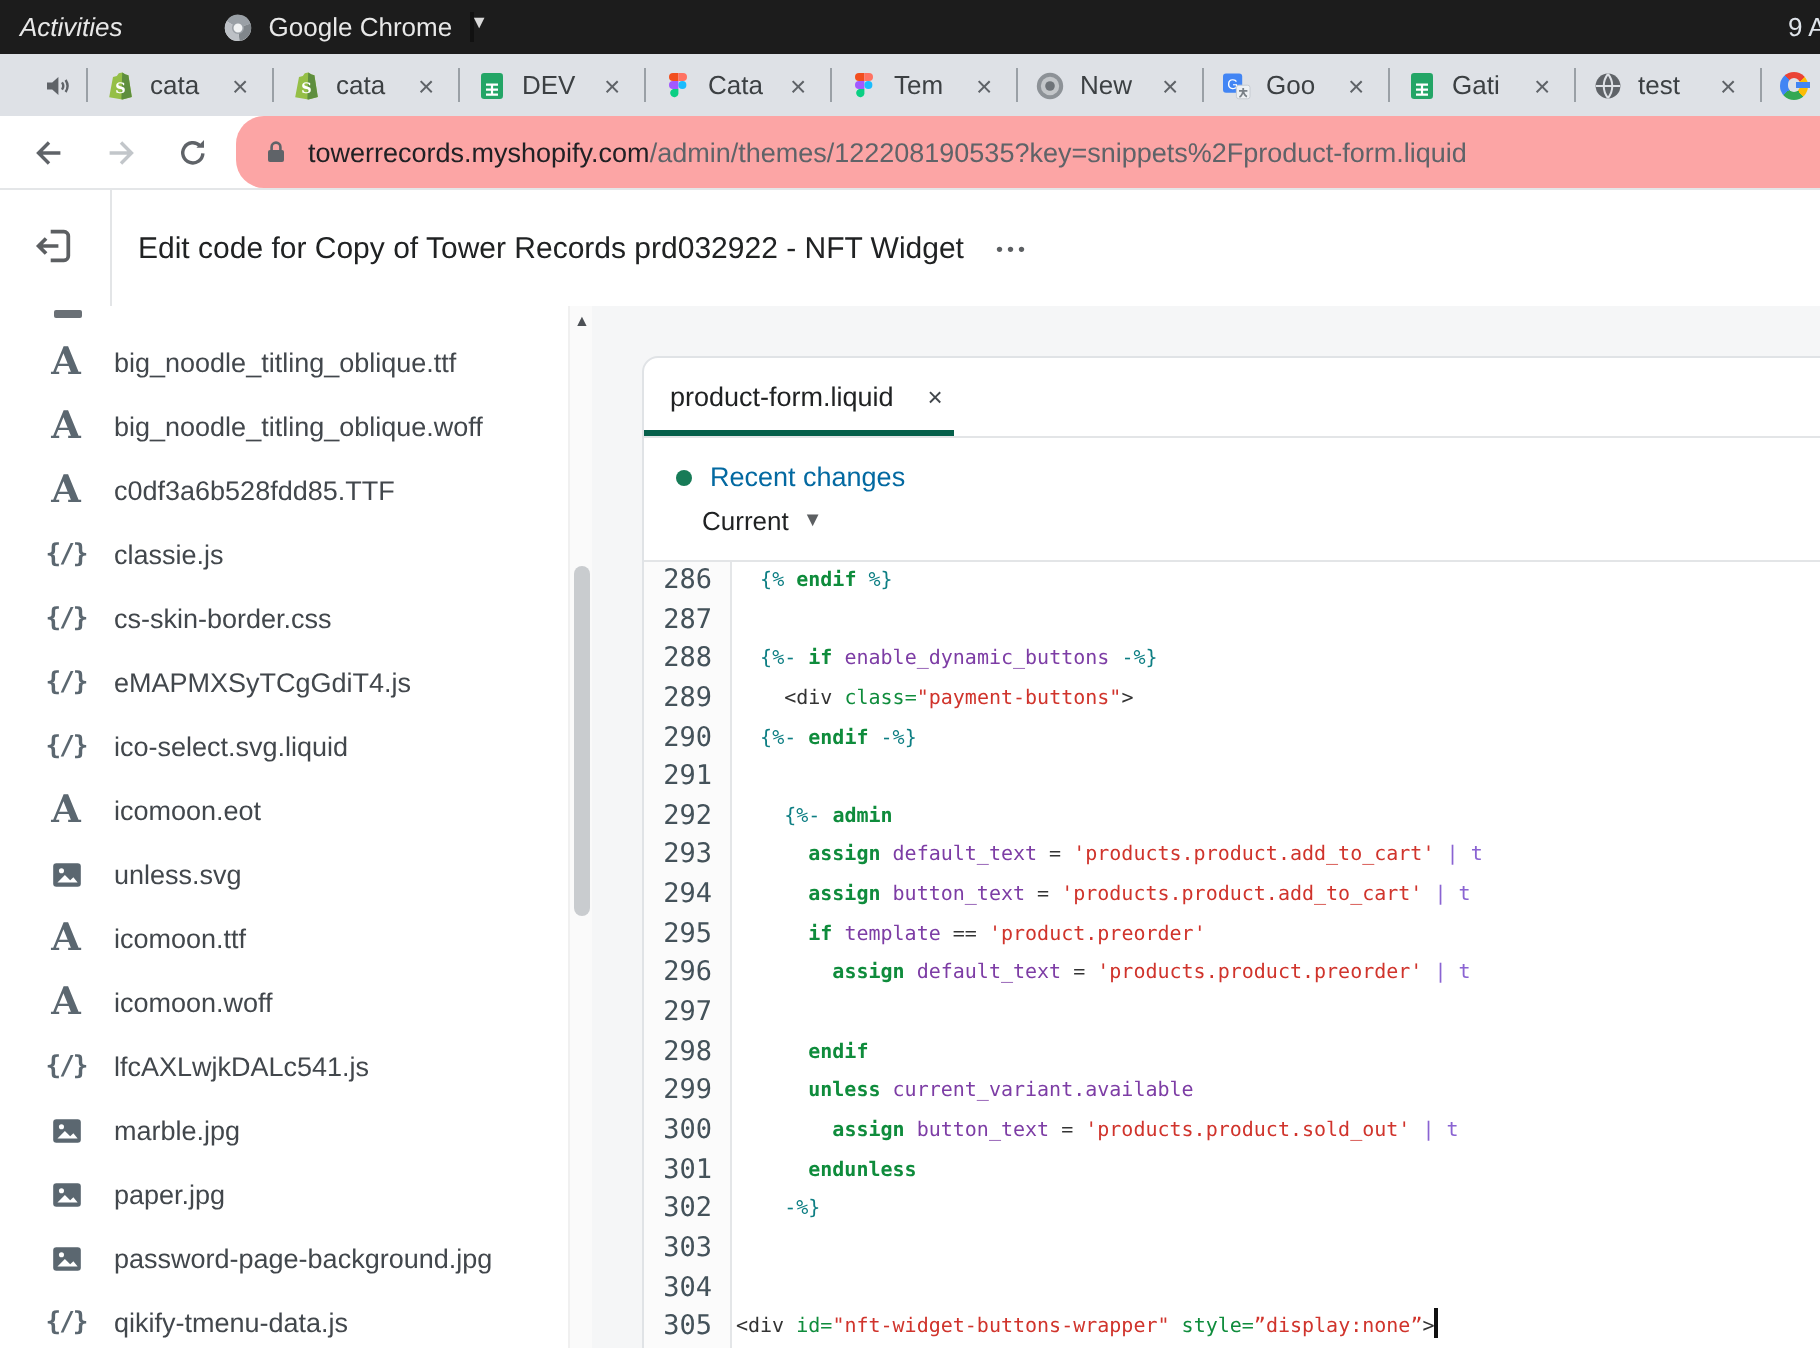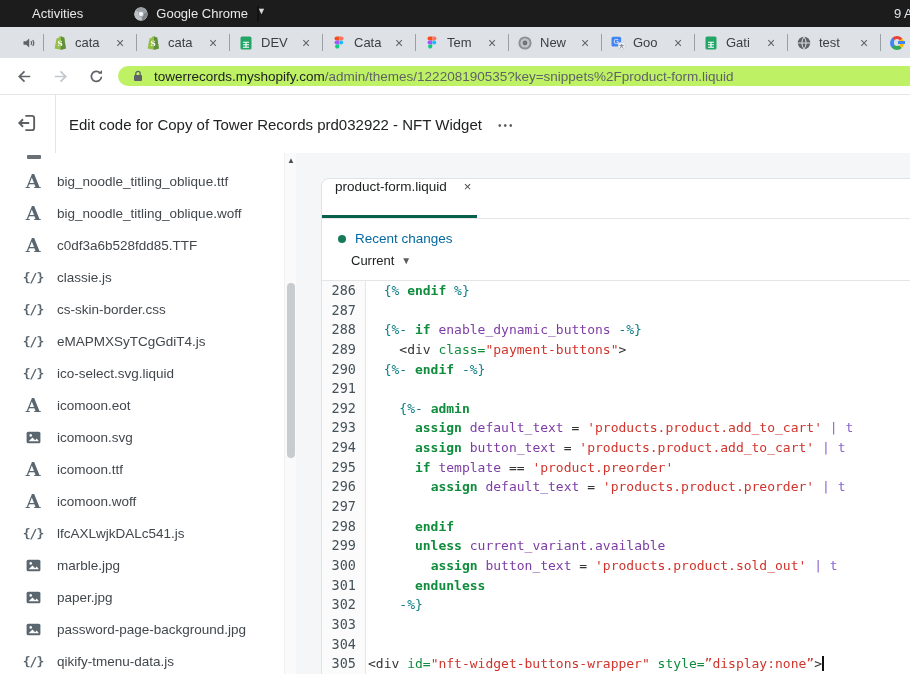--- a/index.html
+++ b/index.html
@@ -2,21 +2,21 @@
 <html style="--c-underline: #06604b; --c-dot: #177b57; --c-kw: #0f8c3c; --c-str: #d0342c; --c-del: #0d7e83; --c-var: #7d3da5; --c-fil: #8a63d2;"><head>
 <meta charset="utf-8">
 <style>
   html,body{margin:0;padding:0;width:910px;height:674px;overflow:hidden;
     font-family:"Liberation Sans",sans-serif;background:#fff;}
   *{box-sizing:border-box;}
 
   
   #system-bar{position:absolute;left:0;top:0;width:910px;height:27px;background:#1c1c1c;
     display:flex;align-items:center;color:#e8e8e8;font-size:13px;}
-  #activities{margin-left:32px;cursor:default;}
+  #activities{margin-left:10px;cursor:default;font-style:italic;}
   #app-menu{display:flex;align-items:center;gap:7px;margin-left:50px;}
   #app-menu .caret{font-size:9px;margin-left:2px;color:#d9d9d9;}
   #clock{margin-left:auto;margin-right:-6px;white-space:nowrap;overflow:hidden;width:22px;color:#dfe4ea;}
 
   
   #tab-strip{position:absolute;left:0;top:27px;width:910px;height:31px;background:#dee1e6;
     display:flex;align-items:center;overflow:hidden;}
   #audio-indicator{margin-left:21px;width:16px;height:16px;flex:0 0 auto;}
   .tab-sep{width:1px;height:17px;background:#9aa0a6;margin:0 6px;flex:0 0 auto;}
   .btab{display:flex;align-items:center;width:80px;flex:0 0 auto;gap:7px;padding:0 2px;height:28px;}
@@ -30,21 +30,21 @@
   .gg::after{content:"";position:absolute;inset:3.6px;background:#dee1e6;border-radius:50%;}
 
   
   #address-bar{position:absolute;left:0;top:58px;width:910px;height:37px;background:#fff;
     display:flex;align-items:center;border-bottom:1px solid #e4e6e8;}
   .nav-btn{width:26px;height:26px;display:flex;align-items:center;justify-content:center;flex:0 0 auto;}
   .nav-btn svg{width:19px;height:19px;}
   #back-btn{margin-left:11px;}
   #fwd-btn{margin-left:10px;}
   #reload-btn{margin-left:10px;}
-  #omnibox{margin-left:9px;height:20px;flex:1 1 auto;background:#bef264;border-radius:14px 0 0 14px;
+  #omnibox{margin-left:9px;height:36px;flex:1 1 auto;background:#fca5a5;border-radius:14px 0 0 14px;
     display:flex;align-items:center;padding-left:13px;overflow:hidden;}
   #omnibox svg{width:14px;height:14px;flex:0 0 auto;}
   #url{margin-left:9px;font-size:13.5px;white-space:nowrap;color:#5f6368;}
   #url .domain{color:#202124;}
 
   
   #page{position:absolute;left:0;top:95px;width:844px;height:579px;background:#fff;}
 
   #app-header{position:absolute;left:0;top:0;width:910px;height:58px;background:#fff;display:flex;align-items:center;}
   #exit-btn{width:24px;height:24px;margin-left:16px;flex:0 0 auto;}
@@ -67,38 +67,38 @@
   #sidebar-scrollbar{position:absolute;left:284px;top:58px;width:12px;height:521px;background:#fafafa;border-left:1px solid #f0f0f0;}
   #scroll-up{position:absolute;left:0;top:3px;width:12px;text-align:center;font-size:8px;color:#4d5156;}
   #scroll-thumb{position:absolute;left:2px;top:130px;width:8px;height:175px;background:#c9cccf;border-radius:4px;}
 
   
   #main-bg{position:absolute;left:296px;top:58px;width:614px;height:521px;background:#f5f6f7;}
   #editor-card{position:absolute;left:25px;top:25px;width:600px;height:520px;background:#fff;
     border:1px solid #e0e3e6;border-radius:8px 0 0 0;overflow:hidden;}
 
   #etab-bar{position:relative;height:40px;border-bottom:1px solid #e3e5e7;display:flex;align-items:center;}
-  #editor-tab{display:flex;gap:17px;padding-left:13px;height:100%;}
+  #editor-tab{display:flex;align-items:center;gap:17px;padding-left:13px;height:100%;}
   #etab-label{font-size:13.5px;color:#202223;}
   #etab-close{font-size:13px;color:#42474c;}
   #etab-underline{position:absolute;left:0;bottom:0;width:155px;height:3px;background:var(--c-underline,#06604b);}
 
   #revision-bar{height:62px;border-bottom:1px solid #e3e5e7;padding:12px 0 0 16px;}
   #recent-row{display:flex;align-items:center;gap:9px;}
   #recent-dot{width:8px;height:8px;border-radius:50%;background:var(--c-dot,#177b57);}
   #recent-label{font-size:13.5px;color:#0369a1;}
   #version-row{margin:7px 0 0 13px;display:flex;align-items:center;gap:7px;}
   #version-label{font-size:13px;color:#202223;}
   #version-caret{font-size:10px;color:#5c5f62;}
 
   #code-area{position:relative;width:100%;height:417px;overflow:hidden;font-family:"DejaVu Sans Mono",monospace;}
   .code-row{display:flex;height:19.65px;}
   .gutter-cell{width:44px;flex:0 0 auto;background:#fbfbfb;border-right:1px solid #e4e6e8;
     text-align:right;padding-right:9px;font-size:13.5px;line-height:19.65px;color:#44525a;}
-  .code-cell{margin:0;padding:0 0 0 2px;font-size:13px;line-height:19.65px;white-space:pre;overflow:hidden;}
+  .code-cell{margin:0;padding:0 0 0 2px;font-size:10px;line-height:19.65px;white-space:pre;overflow:hidden;}
   .tk-p{color:#333;}
   .tk-k{color:var(--c-kw,#0f8c3c);font-weight:bold;}
   .tk-v{color:var(--c-var,#7d3da5);}
   .tk-s{color:var(--c-str,#d0342c);}
   .tk-d{color:var(--c-del,#0d7e83);}
   .tk-f{color:var(--c-fil,#8a63d2);}
   .tk-a{color:var(--c-kw,#0f8c3c);}
   .tk-t{color:#333;}
   .caret{display:inline-block;width:2px;height:15px;background:#111;vertical-align:-3px;margin-left:0px;}
 </style>
@@ -323,21 +323,21 @@
           <span class="file-name">icomoon.eot</span>
         </div>
         <div class="file-item">
           <span class="file-ico image">
             <svg viewBox="0 0 16 16">
               <rect x="1.5" y="2.5" width="13" height="11" rx="1.5" fill="#5b6770"></rect>
               <circle cx="5.4" cy="6" r="1.2" fill="#fff"></circle>
               <path d="M3.5 11.5 7 8l2.5 2.5L11 9l2 2.5z" fill="#fff"></path>
             </svg>
           </span>
-          <span class="file-name">icomoon.svg</span>
+          <span class="file-name">unless.svg</span>
         </div>
         <div class="file-item">
           <span class="file-ico font">A</span>
           <span class="file-name">icomoon.ttf</span>
         </div>
         <div class="file-item">
           <span class="file-ico font">A</span>
           <span class="file-name">icomoon.woff</span>
         </div>
         <div class="file-item">

